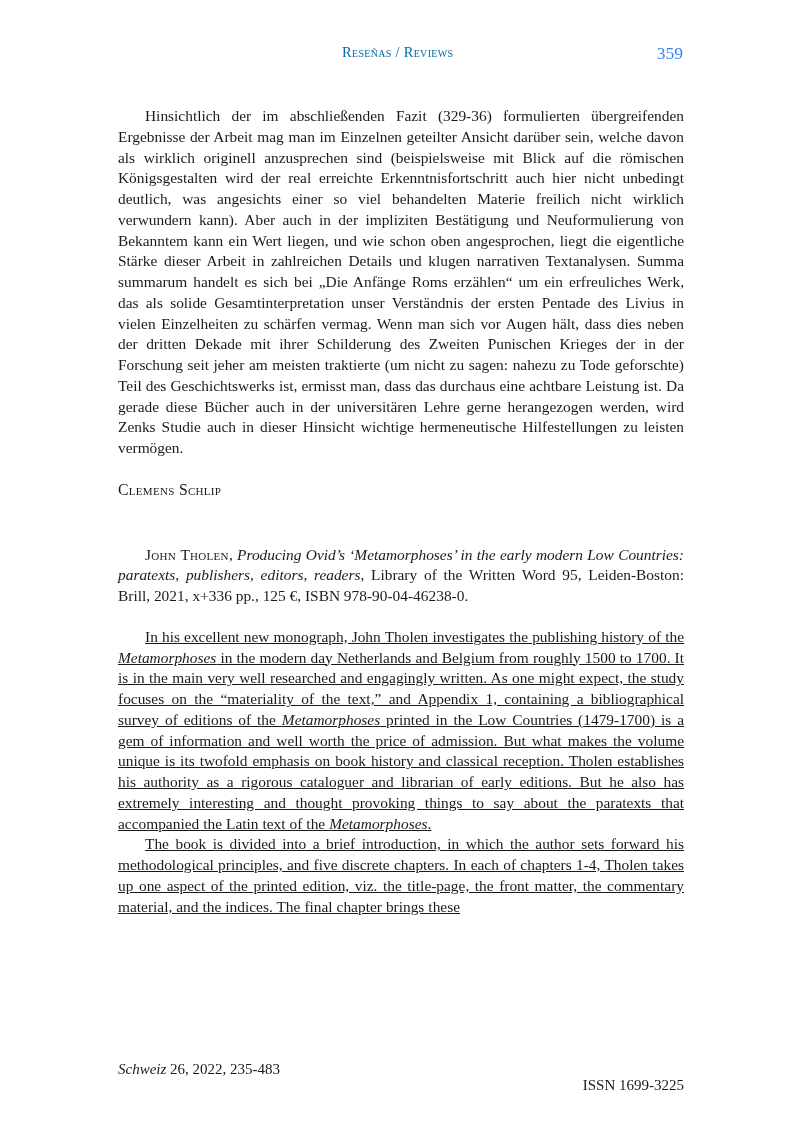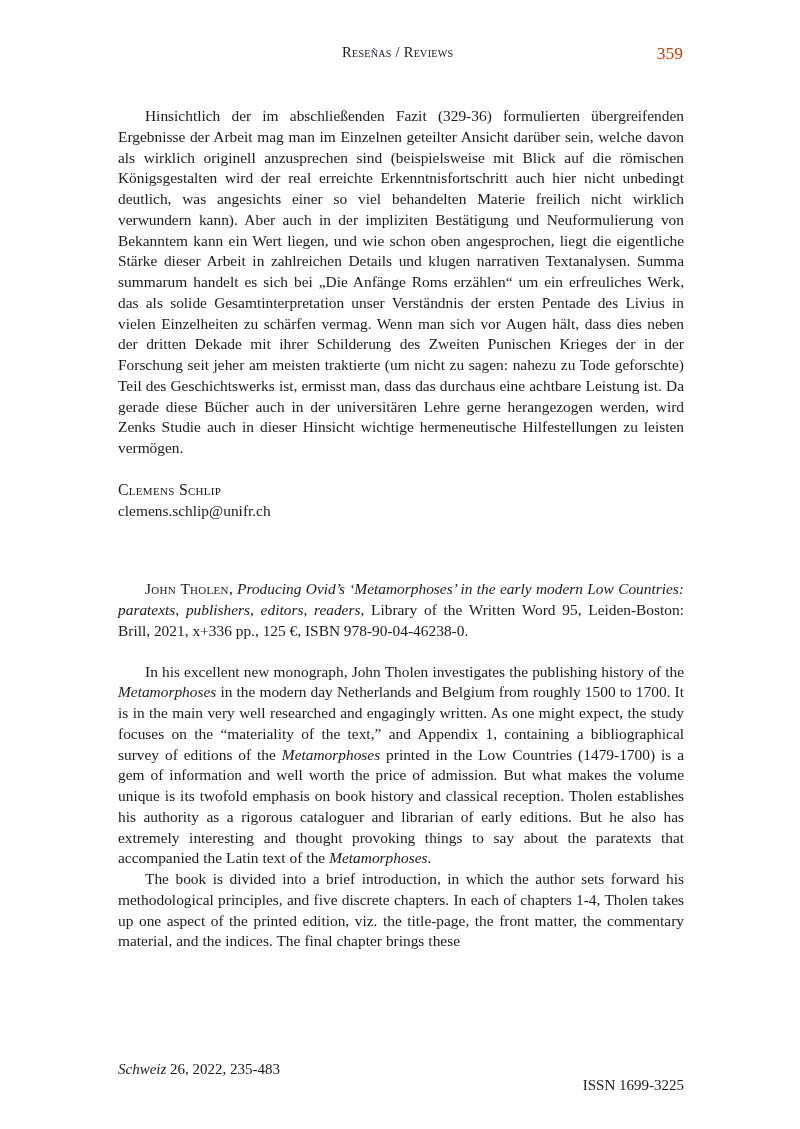--- a/index.html
+++ b/index.html
@@ -32,30 +32,30 @@
     width: 565px;
     height: 24px;
   }
   .running-head-title {
     position: absolute;
     left: 224px;
     top: 0;
     font-size: 14.5px;
     font-variant: small-caps;
     letter-spacing: 0.3px;
-    color: #0f172a;
+    color: #0369a1;
     white-space: nowrap;
     text-align: center;
   }
   .running-head-folio {
     position: absolute;
     right: 0;
     top: -1px;
     font-size: 17.5px;
-    color: #c2410c;
+    color: #3b82f6;
   }
 
   
   .textblock {
     position: absolute;
     left: 118px;
     top: 106px;
     width: 566px;
   }
 
@@ -79,35 +79,36 @@
   }
   .sig-name {
     font-variant: small-caps;
     letter-spacing: 0.3px;
     font-size: 15.8px;
   }
   .sig-line { display: block; }
 
   
   .citation {
-    margin-top: 58px;
+    margin-top: 44px;
     font-size: 15.4px;
     line-height: 20.75px;
     text-align: justify;
     text-indent: 27px;
   }
   .cite-author {
     font-variant: small-caps;
     letter-spacing: 0.3px;
   }
   .cite-title { font-style: italic; }
 
   
   .review {
     margin-top: 20px;
+    text-decoration: underline;
   }
   .review p.para + p.para { margin-top: 0; }
 
   em, .it { font-style: italic; }
 
   
   .footer {
     position: absolute;
     left: 118px;
     top: 1060px;
@@ -138,21 +139,20 @@
     <span class="running-head-title">Reseñas / Reviews</span>
     <span class="running-head-folio">359</span>
   </div>
 
   <div class="textblock">
 
     <p class="para">Hinsichtlich der im abschließenden Fazit (329-36) formulierten übergreifenden Ergebnisse der Arbeit mag man im Einzelnen geteilter Ansicht darüber sein, welche davon als wirklich originell anzusprechen sind (beispielsweise mit Blick auf die römischen Königsgestalten wird der real erreichte Erkenntnisfortschritt auch hier nicht unbedingt deutlich, was angesichts einer so viel behandelten Materie freilich nicht wirklich verwundern kann). Aber auch in der impliziten Bestätigung und Neuformulierung von Bekanntem kann ein Wert liegen, und wie schon oben angesprochen, liegt die eigentliche Stärke dieser Arbeit in zahlreichen Details und klugen narrativen Textanalysen. Summa summarum handelt es sich bei „Die Anfänge Roms erzählen“ um ein erfreuliches Werk, das als solide Gesamtinterpretation unser Verständnis der ersten Pentade des Livius in vielen Einzelheiten zu schärfen vermag. Wenn man sich vor Augen hält, dass dies neben der dritten Dekade mit ihrer Schilderung des Zweiten Punischen Krieges der in der Forschung seit jeher am meisten traktierte (um nicht zu sagen: nahezu zu Tode geforschte) Teil des Geschichtswerks ist, ermisst man, dass das durchaus eine achtbare Leistung ist. Da gerade diese Bücher auch in der universitären Lehre gerne herangezogen werden, wird Zenks Studie auch in dieser Hinsicht wichtige hermeneutische Hilfestellungen zu leisten vermögen.</p>
 
     <div class="signature">
       <span class="sig-line sig-name">Clemens Schlip</span>
-      <span class="sig-line">clemens.schlip@unifr.ch</span>
     </div>
 
     <p class="citation">
       <span class="cite-author">John Tholen</span><span>, </span><span class="cite-title">Producing Ovid’s ‘Metamorphoses’ in the early modern Low Countries: paratexts, publishers, editors, readers</span><span>, Library of the Written Word 95, Leiden-Boston: Brill, 2021, x+336 pp., 125 €, ISBN 978-90-04-46238-0.</span>
     </p>
 
     <div class="review">
       <p class="para"><span>In his excellent new monograph, John Tholen investigates the publishing history of the </span><span class="it">Metamorphoses</span><span> in the modern day Netherlands and Belgium from roughly 1500 to 1700. It is in the main very well researched and engagingly written. As one might expect, the study focuses on the “materiality of the text,” and Appendix 1, containing a bibliographical survey of editions of the </span><span class="it">Metamorphoses</span><span> printed in the Low Countries (1479-1700) is a gem of information and well worth the price of admission. But what makes the volume unique is its twofold emphasis on book history and classical reception. Tholen establishes his authority as a rigorous cataloguer and librarian of early editions. But he also has extremely interesting and thought provoking things to say about the paratexts that accompanied the Latin text of the </span><span class="it">Metamorphoses</span><span>.</span></p>
       <p class="para"><span>The book is divided into a brief introduction, in which the author sets forward his methodological principles, and five discrete chapters. In each of chapters 1-4, Tholen takes up one aspect of the printed edition, viz. the title-page, the front matter, the commentary material, and the indices. The final chapter brings these</span></p>
     </div>

